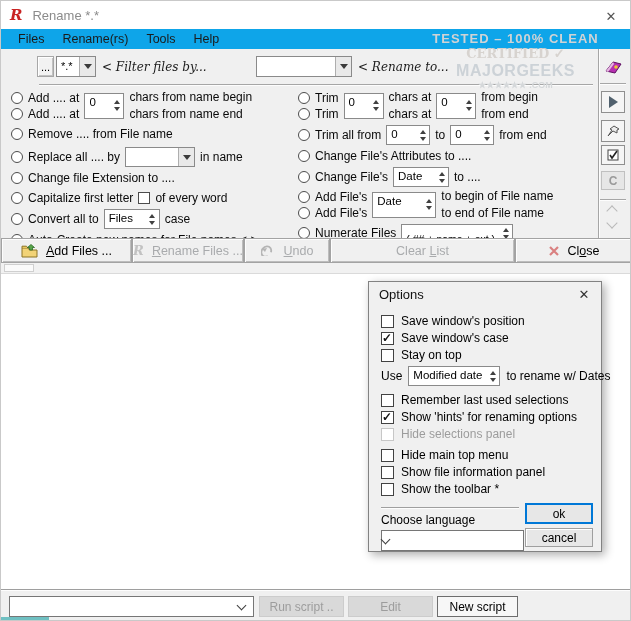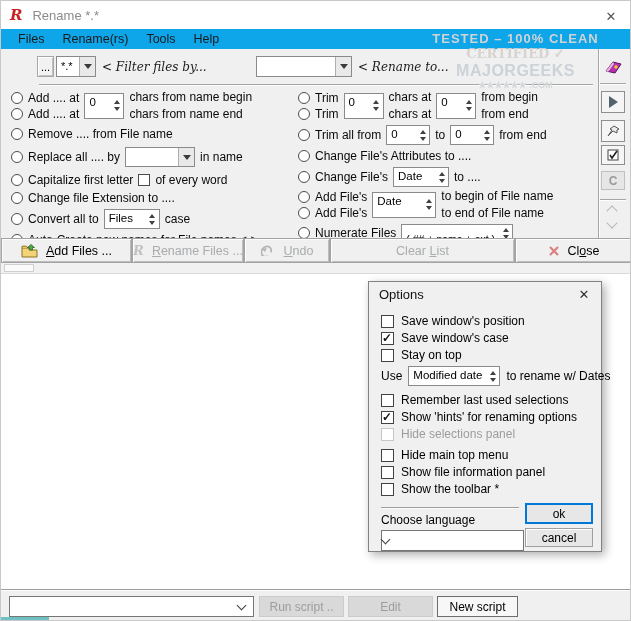--- a/index.html
+++ b/index.html
@@ -196,29 +196,29 @@
         <span class="radio"></span>
         <span class="olabel">Replace all .... by</span>
         <span class="combo rep-combo">
           <span class="val"></span>
           <span class="dd">
               <i class="tri-dn"></i>
             </span>
         </span>
         <span class="olabel">in name</span>
       </div>
+      <div class="row mt4">
+        <span class="radio"></span>
+        <span class="olabel">Change file Extension to ....</span>
+      </div>
       <div class="row mt6">
         <span class="radio"></span>
         <span class="olabel">Capitalize first letter</span>
         <span class="cbx"></span>
         <span class="olabel">of every word</span>
-      </div>
-      <div class="row mt4">
-        <span class="radio"></span>
-        <span class="olabel">Change file Extension to ....</span>
       </div>
       <div class="row mt4">
         <span class="radio"></span>
         <span class="olabel">Convert all to</span>
         <span class="spin w52">
           <span class="sval">Files</span>
           <span class="arr">
               <i class="tu"></i>
               <i class="td"></i>
             </span>

